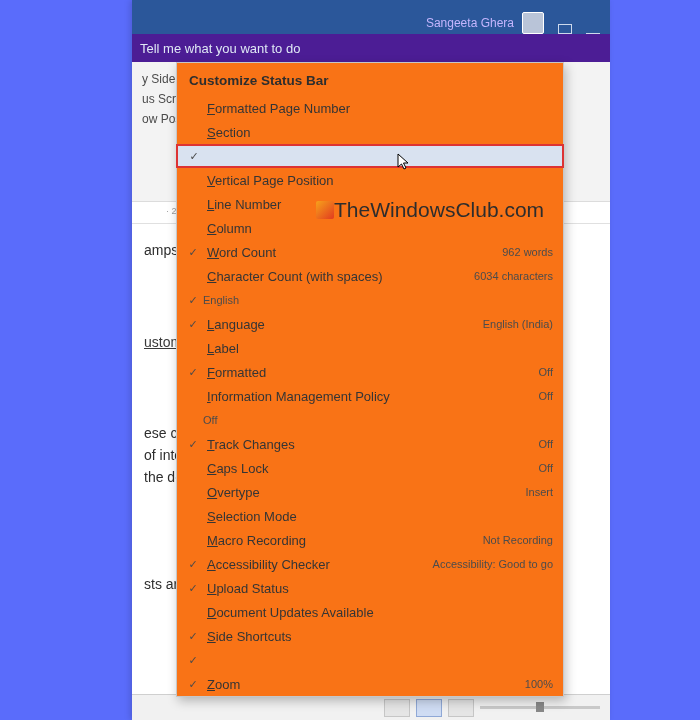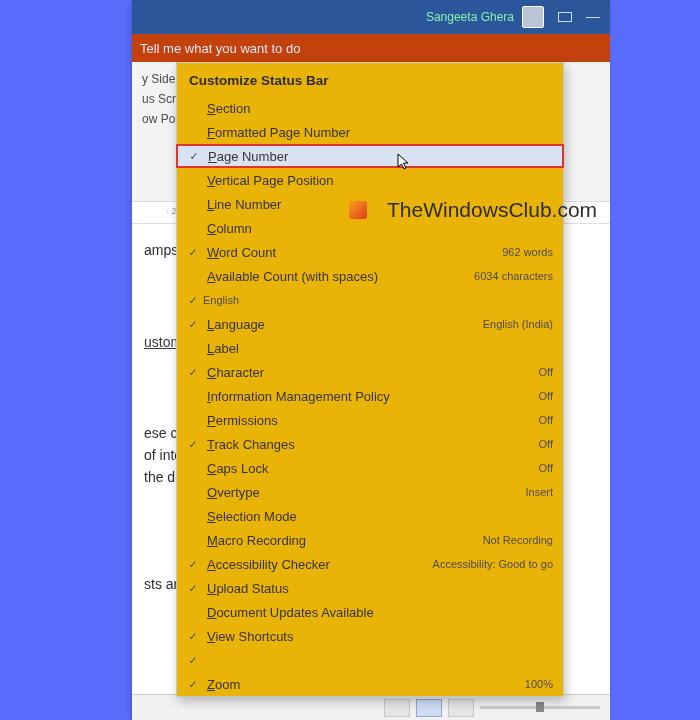--- a/index.html
+++ b/index.html
@@ -1,40 +1,40 @@
 <!DOCTYPE html>
 <html><head>
 <meta charset="utf-8">
 <style>
   *{box-sizing:border-box;margin:0;padding:0}
   body{font-family:"Segoe UI",Tahoma,sans-serif;font-size:13px;background:#5a6cfb;width:700px;height:720px;overflow:hidden;position:relative}
   .app{position:absolute;left:132px;top:0;right:90px;bottom:0;background:#fff;box-shadow:-2px 0 6px rgba(0,0,0,.15)}
-  .ribbon{height:34px;background:#2b579a;color:#86efac;display:flex;align-items:center;justify-content:flex-end;padding:0 10px;gap:14px}
+  .ribbon{height:34px;background:#2b579a;color:#c4b5fd;display:flex;align-items:flex-end;justify-content:flex-end;padding:0 10px;gap:14px}
   .ribbon .user{display:flex;align-items:center;gap:8px;font-size:12px}
   .avatar{width:22px;height:22px;border-radius:2px;background:#b9c4d8;border:1px solid #fff}
   .ribbon .ico{width:14px;height:10px;border:1px solid #cdd9ec}
   .ribbon .min{width:14px;height:1px;background:#cdd9ec}
-  .tell{height:28px;background:#c2410c;color:#dfe8f5;display:flex;align-items:center;padding:0 8px;font-size:13px}
+  .tell{height:28px;background:#4c1d95;color:#dfe8f5;display:flex;align-items:center;padding:0 8px;font-size:13px}
   .pane{background:#f3f3f3;height:140px;border-bottom:1px solid #dcdcdc;padding:10px 10px 0 10px;color:#4b4b4b;font-size:12px}
   .pane div{margin-bottom:6px}
   .ruler{height:22px;background:#fff;border-bottom:1px solid #e0e0e0;position:relative;color:#9a9a9a;font-size:9px}
   .ruler span{position:absolute;top:4px;left:34px}
   .doc{background:#fff;padding:16px 12px;color:#2e2e2e;font-size:14px;line-height:1.55}
   .doc .hl{text-decoration:underline;color:#3a3a3a}
   .doc p{margin:86px 0 0 0}
   .doc .br{height:70px}
-  .menu{position:absolute;left:176px;top:62px;width:388px;background:#eab308;border:1px solid #c7c7c7;box-shadow:2px 4px 10px rgba(0,0,0,.25);z-index:5}
+  .menu{position:absolute;left:176px;top:62px;width:388px;background:#f97316;border:1px solid #c7c7c7;box-shadow:2px 4px 10px rgba(0,0,0,.25);z-index:5}
   .mtitle{font-weight:600;padding:10px 12px 8px 12px;color:#2e2e2e;font-size:13.5px}
   .row{display:flex;align-items:center;height:24px;padding:0 10px 0 6px;color:#353535;cursor:default;position:relative}
   .row.hl{background:#d9e2f0;border:2px solid #d33;margin:0 -1px}
   .ck{width:20px;display:flex;justify-content:center;color:#4a4a4a;font-size:11px}
   .lbl{flex:1;padding-left:4px}
   .lbl::first-letter{text-decoration:underline}
   .val{color:#4c4c4c;font-size:11px}
-  .wm{position:absolute;left:349px;top:198px;z-index:20;display:flex;align-items:center;gap:20px;font-size:21px;font-weight:500;color:#2d2d2d;font-family:"Segoe UI",sans-serif;white-space:nowrap}
+  .wm{position:absolute;left:316px;top:198px;z-index:20;display:flex;align-items:center;gap:0;font-size:21px;font-weight:500;color:#2d2d2d;font-family:"Segoe UI",sans-serif;white-space:nowrap}
   .wm .wico{width:18px;height:18px;background:linear-gradient(135deg,#f7a11b,#e23b1f);border-radius:2px}
   .cursor{position:absolute;left:397px;top:153px;z-index:30}
   .cursor svg{display:block}
   .status{position:absolute;left:0;right:0;bottom:0;height:26px;background:#f1f1f1;border-top:1px solid #cfcfcf;display:flex;align-items:center;justify-content:flex-end;gap:6px;padding:0 10px}
   .sbtn{width:26px;height:18px;background:#e5e5e5;border:1px solid #c6c6c6}
   .sbtn.act{background:#cfdcf3;border-color:#8fa8d6}
   .slider{width:120px;height:3px;background:#c9c9c9;position:relative}
   .slider::after{content:"";position:absolute;width:8px;height:10px;background:#888;top:-4px;left:56px}
 </style>
 </head>
@@ -76,31 +76,30 @@
     <span class="sbtn"></span>
     <span class="slider"></span>
   </div>
 </div>
 
 <div class="menu">
   <div class="mtitle">Customize Status Bar</div>
   <div id="rows">
       <div class="row">
         <span class="ck"></span>
+        <span class="lbl">Formatted Page Number</span>
+        <span class="val"></span>
+      </div>
+      <div class="row">
+        <span class="ck"></span>
         <span class="lbl">Section</span>
         <span class="val"></span>
       </div>
-      <div class="row">
-        <span class="ck"></span>
-        <span class="lbl">Formatted Page Number</span>
-        <span class="val"></span>
-      </div>
       <div class="row hl">
         <span class="ck">✓</span>
-        <span class="lbl">Page Number</span>
         <span class="val"></span>
       </div>
       <div class="row">
         <span class="ck"></span>
         <span class="lbl">Vertical Page Position</span>
         <span class="val"></span>
       </div>
       <div class="row">
         <span class="ck"></span>
         <span class="lbl">Line Number</span>
@@ -111,50 +110,49 @@
         <span class="lbl">Column</span>
         <span class="val"></span>
       </div>
       <div class="row">
         <span class="ck">✓</span>
         <span class="lbl">Word Count</span>
         <span class="val">962 words</span>
       </div>
       <div class="row">
         <span class="ck"></span>
-        <span class="lbl">Available Count (with spaces)</span>
+        <span class="lbl">Character Count (with spaces)</span>
         <span class="val">6034 characters</span>
       </div>
       <div class="row">
         <span class="ck">✓</span>
         <span class="val">English</span>
       </div>
       <div class="row">
         <span class="ck">✓</span>
         <span class="lbl">Language</span>
         <span class="val">English (India)</span>
       </div>
       <div class="row">
         <span class="ck"></span>
         <span class="lbl">Label</span>
         <span class="val"></span>
       </div>
       <div class="row">
         <span class="ck">✓</span>
-        <span class="lbl">Character</span>
+        <span class="lbl">Formatted</span>
         <span class="val">Off</span>
       </div>
       <div class="row">
         <span class="ck"></span>
         <span class="lbl">Information Management Policy</span>
         <span class="val">Off</span>
       </div>
       <div class="row">
         <span class="ck"></span>
-        <span class="lbl">Permissions</span>
         <span class="val">Off</span>
       </div>
       <div class="row">
         <span class="ck">✓</span>
         <span class="lbl">Track Changes</span>
         <span class="val">Off</span>
       </div>
       <div class="row">
         <span class="ck"></span>
         <span class="lbl">Caps Lock</span>
@@ -185,21 +183,21 @@
         <span class="lbl">Upload Status</span>
         <span class="val"></span>
       </div>
       <div class="row">
         <span class="ck"></span>
         <span class="lbl">Document Updates Available</span>
         <span class="val"></span>
       </div>
       <div class="row">
         <span class="ck">✓</span>
-        <span class="lbl">View Shortcuts</span>
+        <span class="lbl">Side Shortcuts</span>
         <span class="val"></span>
       </div>
       <div class="row">
         <span class="ck">✓</span>
         <span class="val"></span>
       </div>
       <div class="row">
         <span class="ck">✓</span>
         <span class="lbl">Zoom</span>
         <span class="val">100%</span>

